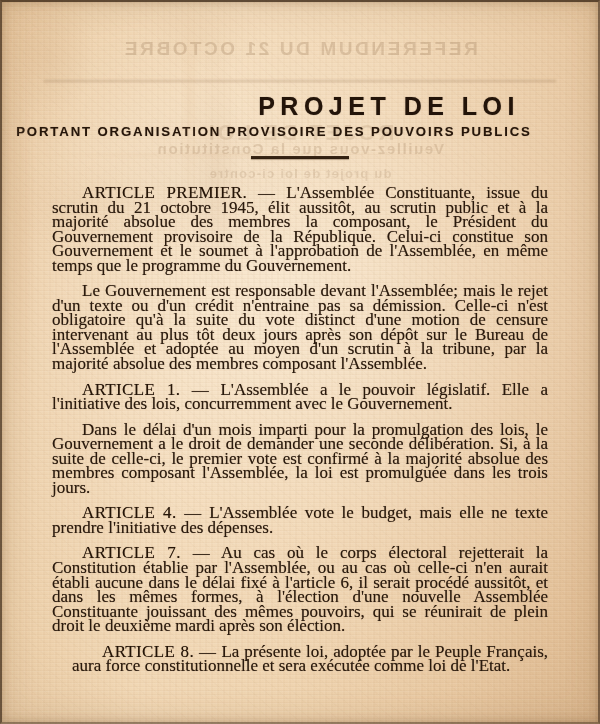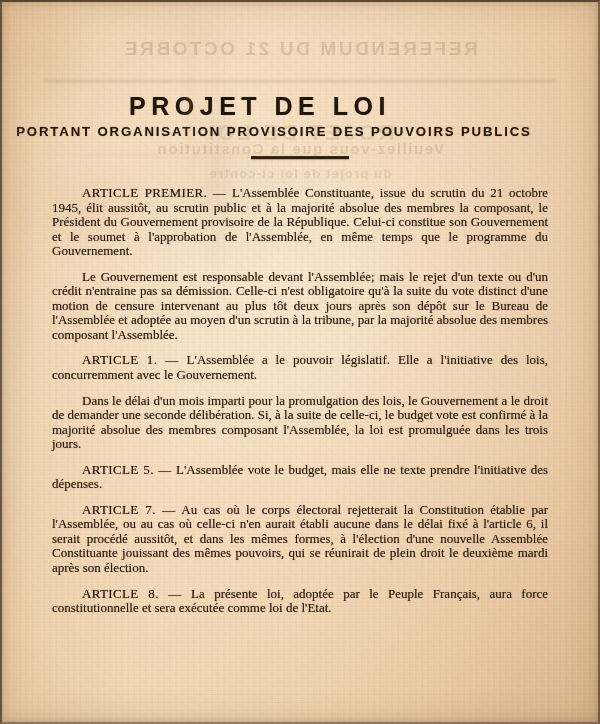--- a/index.html
+++ b/index.html
@@ -164,21 +164,21 @@
     position: absolute;
     inset: 0;
     z-index: 5;
   }
 
   #title {
     position: absolute;
     top: 92px;
     left: 0;
     width: 520px;
-    text-align: center;
+    text-align: right;
     font-family: "Liberation Sans", sans-serif;
     font-weight: bold;
     font-size: 25px;
     letter-spacing: 5.5px;
     color: #231409;
     text-shadow: 0 0 1px rgba(40,22,10,0.45);
   }
 
   #subtitle {
     position: absolute;
@@ -209,27 +209,27 @@
     top: 186px;
     left: 52px;
     width: 496px;
   }
 
   p.art {
     margin: 0 0 11px 0;
     text-indent: 30px;
     text-align: justify;
     font-family: "Liberation Serif", serif;
-    font-size: 13px;
+    font-size: 17px;
     line-height: 14.55px;
     color: #2a1a0d;
     text-shadow: 0 0 0.7px rgba(52,32,16,0.55);
     -webkit-font-smoothing: none;
   }
-  p.art:last-child { margin-bottom: 0; }
+  p.art:last-child { margin-bottom: 0; margin-left: 20px; }
 
   .lbl {
     font-variant: small-caps;
     letter-spacing: 0.35px;
     color: #241407;
   }
   .dash { letter-spacing: 0.4px; }
 
   
   #inkfade {
@@ -264,22 +264,22 @@
     <div id="title">PROJET DE LOI</div>
 
     <div id="subtitle">PORTANT ORGANISATION PROVISOIRE DES POUVOIRS PUBLICS</div>
 
     <div id="title-rule"></div>
 
     <div id="articles">
         <p class="art"><span class="lbl">ARTICLE PREMIER.</span> <span class="dash">—</span> <span>L'Assemblée Constituante, issue du scrutin du 21 octobre 1945, élit aussitôt, au scrutin public et à la majorité absolue des membres la composant, le Président du Gouvernement provisoire de la République. Celui-ci constitue son Gouvernement et le soumet à l'approbation de l'Assemblée, en même temps que le programme du Gouvernement.</span></p>
         <p class="art"><span>Le Gouvernement est responsable devant l'Assemblée; mais le rejet d'un texte ou d'un crédit n'entraine pas sa démission. Celle-ci n'est obligatoire qu'à la suite du vote distinct d'une motion de censure intervenant au plus tôt deux jours après son dépôt sur le Bureau de l'Assemblée et adoptée au moyen d'un scrutin à la tribune, par la majorité absolue des membres composant l'Assemblée.</span></p>
         <p class="art"><span class="lbl">ARTICLE 1.</span> <span class="dash">—</span> <span>L'Assemblée a le pouvoir législatif. Elle a l'initiative des lois, concurremment avec le Gouvernement.</span></p>
-        <p class="art"><span>Dans le délai d'un mois imparti pour la promulgation des lois, le Gouvernement a le droit de demander une seconde délibération. Si, à la suite de celle-ci, le budget vote est confirmé à la majorité absolue des membres composant l'Assemblée, la loi est promulguée dans les trois jours.</span></p>
-        <p class="art"><span class="lbl">ARTICLE 5.</span> <span class="dash">—</span> <span>L'Assemblée vote le budget, mais elle ne texte prendre l'initiative des dépenses.</span></p>
+        <p class="art"><span>Dans le délai d'un mois imparti pour la promulgation des lois, le Gouvernement a le droit de demander une seconde délibération. Si, à la suite de celle-ci, le premier vote est confirmé à la majorité absolue des membres composant l'Assemblée, la loi est promulguée dans les trois jours.</span></p>
+        <p class="art"><span class="lbl">ARTICLE 4.</span> <span class="dash">—</span> <span>L'Assemblée vote le budget, mais elle ne texte prendre l'initiative des dépenses.</span></p>
         <p class="art"><span class="lbl">ARTICLE 7.</span> <span class="dash">—</span> <span>Au cas où le corps électoral rejetterait la Constitution établie par l'Assemblée, ou au cas où celle-ci n'en aurait établi aucune dans le délai fixé à l'article 6, il serait procédé aussitôt, et dans les mêmes formes, à l'élection d'une nouvelle Assemblée Constituante jouissant des mêmes pouvoirs, qui se réunirait de plein droit le deuxième mardi après son élection.</span></p>
         <p class="art"><span class="lbl">ARTICLE 8.</span> <span class="dash">—</span> <span>La présente loi, adoptée par le Peuple Français, aura force constitutionnelle et sera exécutée comme loi de l'Etat.</span></p>
       </div>
   </div>
 
   <div id="inkfade"></div>
   <div id="edge"></div>
 </div>
 
 </body></html>

